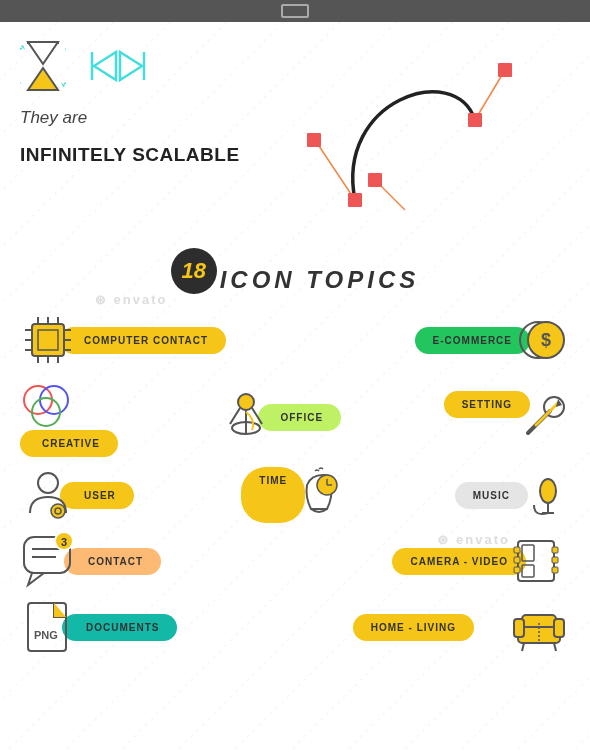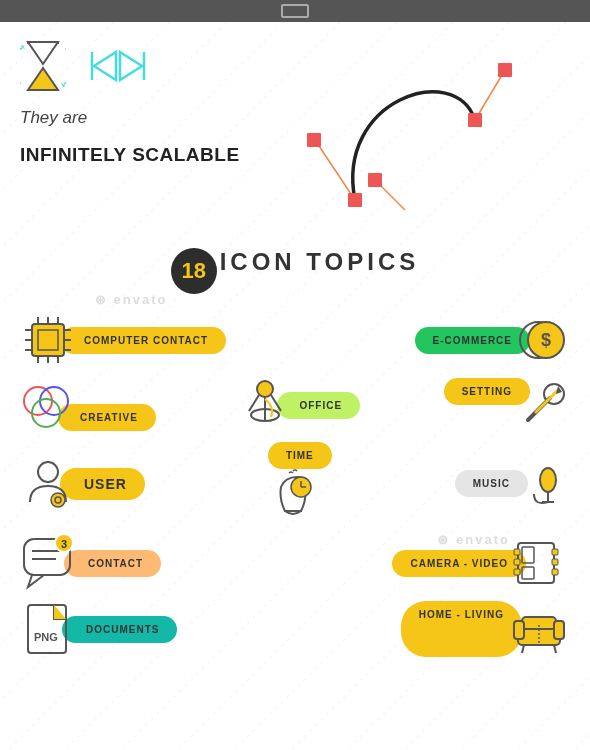--- a/index.html
+++ b/index.html
@@ -107,21 +107,21 @@
         <rect x="203" y="23" width="14" height="14" fill="#e55" rx="1"></rect>
 
         <line x1="80" y1="140" x2="110" y2="170" stroke="#e84" stroke-width="1.5"></line>
         <rect x="73" y="133" width="14" height="14" fill="#e55" rx="1"></rect>
       </svg>
     </div>
   </div>
 
   <div style="position:absolute; left:95px; top:270px; color:#ddd; font-size:13px; font-weight:bold; letter-spacing:2px; z-index:0; pointer-events:none;">⊛ envato</div>
 
-  <div style="display:flex; align-items:flex-start; justify-content:center; gap:3px; margin:8px 0 18px 0; position:relative; z-index:1;">
+  <div style="display:flex; align-items:flex-end; justify-content:center; gap:3px; margin:8px 0 18px 0; position:relative; z-index:1;font-style:italic;">
     <div style="width:46px; height:46px; background:#2d2d2d; border-radius:50%; display:flex; align-items:center; justify-content:center; color:#f5c518; font-size:22px; font-weight:900;">18</div>
     <div style="font-size:24px; font-weight:700; color:#333; letter-spacing:4px;">ICON TOPICS</div>
   </div>
 
   <div style="position:relative; z-index:1;">
 
     <div style="display:flex; align-items:center; justify-content:space-between; margin-bottom:10px;">
 
       <div style="display:flex; align-items:center;">
 
@@ -150,21 +150,21 @@
         <svg width="56" height="56" viewBox="0 0 56 56" style="z-index:2; position:relative; margin-left:-16px;">
           <circle cx="24" cy="28" r="18" fill="none" stroke="#555" stroke-width="2"></circle>
           <circle cx="32" cy="28" r="18" fill="#f5c518" stroke="#555" stroke-width="2"></circle>
           <text x="32" y="34" text-anchor="middle" font-size="18" font-weight="bold" fill="#555">$</text>
         </svg>
       </div>
     </div>
 
     <div style="display:flex; align-items:center; justify-content:space-between; margin-bottom:10px;">
 
-      <div style="display:flex; align-items:flex-end;">
+      <div style="display:flex; align-items:flex-start;flex-direction:column;">
         <svg width="52" height="52" viewBox="0 0 52 52" style="z-index:2; position:relative; margin-right:-14px;">
           <circle cx="18" cy="22" r="14" fill="none" stroke="#e55" stroke-width="2"></circle>
           <circle cx="34" cy="22" r="14" fill="none" stroke="#55e" stroke-width="2"></circle>
           <circle cx="26" cy="34" r="14" fill="none" stroke="#5a5" stroke-width="2"></circle>
         </svg>
         <div style="background:#f5c518; border-radius:25px; padding:8px 18px 8px 22px; font-size:10px; font-weight:800; color:#333; letter-spacing:1px;">CREATIVE</div>
       </div>
 
       <div style="display:flex; align-items:center;">
         <svg width="52" height="52" viewBox="0 0 52 52" style="z-index:2; position:relative; margin-right:-14px;">
@@ -195,24 +195,24 @@
     <div style="display:flex; align-items:center; justify-content:space-between; margin-bottom:10px;">
 
       <div style="display:flex; align-items:center;">
         <svg width="56" height="56" viewBox="0 0 56 56" style="z-index:2; position:relative; margin-right:-16px;">
           <circle cx="28" cy="16" r="10" fill="none" stroke="#555" stroke-width="2"></circle>
           <path d="M10,46 Q10,30 28,30 Q46,30 46,46" fill="none" stroke="#555" stroke-width="2"></path>
 
           <circle cx="38" cy="44" r="7" fill="#f5c518" stroke="#555" stroke-width="1.5"></circle>
           <circle cx="38" cy="44" r="3" fill="none" stroke="#555" stroke-width="1.5"></circle>
         </svg>
-        <div style="background:#f5c518; border-radius:25px; padding:8px 18px 8px 24px; font-size:14px; font-weight:800; color:#333; letter-spacing:1px;">USER</div>
-      </div>
-
-      <div style="display:flex; align-items:center;flex-direction:column;">
+        <div style="background:#f5c518; border-radius:25px; padding:8px 18px 8px 24px; font-size:10px; font-weight:800; color:#333; letter-spacing:1px;">USER</div>
+      </div>
+
+      <div style="display:flex; ">
         <div style="background:#f5c518; border-radius:25px; padding:8px 18px 8px 18px; font-size:10px; font-weight:800; color:#333; letter-spacing:1px;">TIME</div>
         <svg width="56" height="56" viewBox="0 0 56 56" style="z-index:2; position:relative; margin-left:-14px;">
 
           <path d="M20,42 Q14,30 16,18 Q20,8 32,8 Q44,8 40,18 Q42,30 36,42 Z" fill="none" stroke="#555" stroke-width="2"></path>
           <path d="M20,42 Q28,48 36,42" fill="none" stroke="#555" stroke-width="2"></path>
 
           <circle cx="36" cy="18" r="10" fill="#f5c518" stroke="#555" stroke-width="1.5"></circle>
           <line x1="36" y1="12" x2="36" y2="18" stroke="#555" stroke-width="1.5"></line>
           <line x1="36" y1="18" x2="41" y2="18" stroke="#555" stroke-width="1.5"></line>
 
@@ -278,21 +278,21 @@
           <rect x="8" y="4" width="38" height="48" rx="3" fill="none" stroke="#555" stroke-width="2"></rect>
 
           <polyline points="34,4 34,18 46,18" fill="none" stroke="#555" stroke-width="2"></polyline>
           <polygon points="34,4 46,18 34,18" fill="#f5c518"></polygon>
 
           <text x="14" y="40" font-size="11" font-weight="bold" fill="#555">PNG</text>
         </svg>
         <div style="background:#14b8a6; border-radius:25px; padding:8px 18px 8px 24px; font-size:10px; font-weight:800; color:#333; letter-spacing:1px;">DOCUMENTS</div>
       </div>
 
-      <div style="display:flex; ">
+      <div style="display:flex; align-items:center;gap:48px;">
         <div style="background:#f5c518; border-radius:25px; padding:8px 18px 8px 18px; font-size:10px; font-weight:800; color:#333; letter-spacing:1px;">HOME - LIVING</div>
         <svg width="62" height="56" viewBox="0 0 62 56" style="z-index:2; position:relative; margin-left:-14px;">
 
           <rect x="10" y="24" width="42" height="20" rx="4" fill="#f5c518" stroke="#555" stroke-width="2"></rect>
 
           <rect x="14" y="16" width="34" height="12" rx="4" fill="#f5c518" stroke="#555" stroke-width="2"></rect>
 
           <rect x="6" y="20" width="10" height="18" rx="3" fill="#f5c518" stroke="#555" stroke-width="2"></rect>
           <rect x="46" y="20" width="10" height="18" rx="3" fill="#f5c518" stroke="#555" stroke-width="2"></rect>
 

